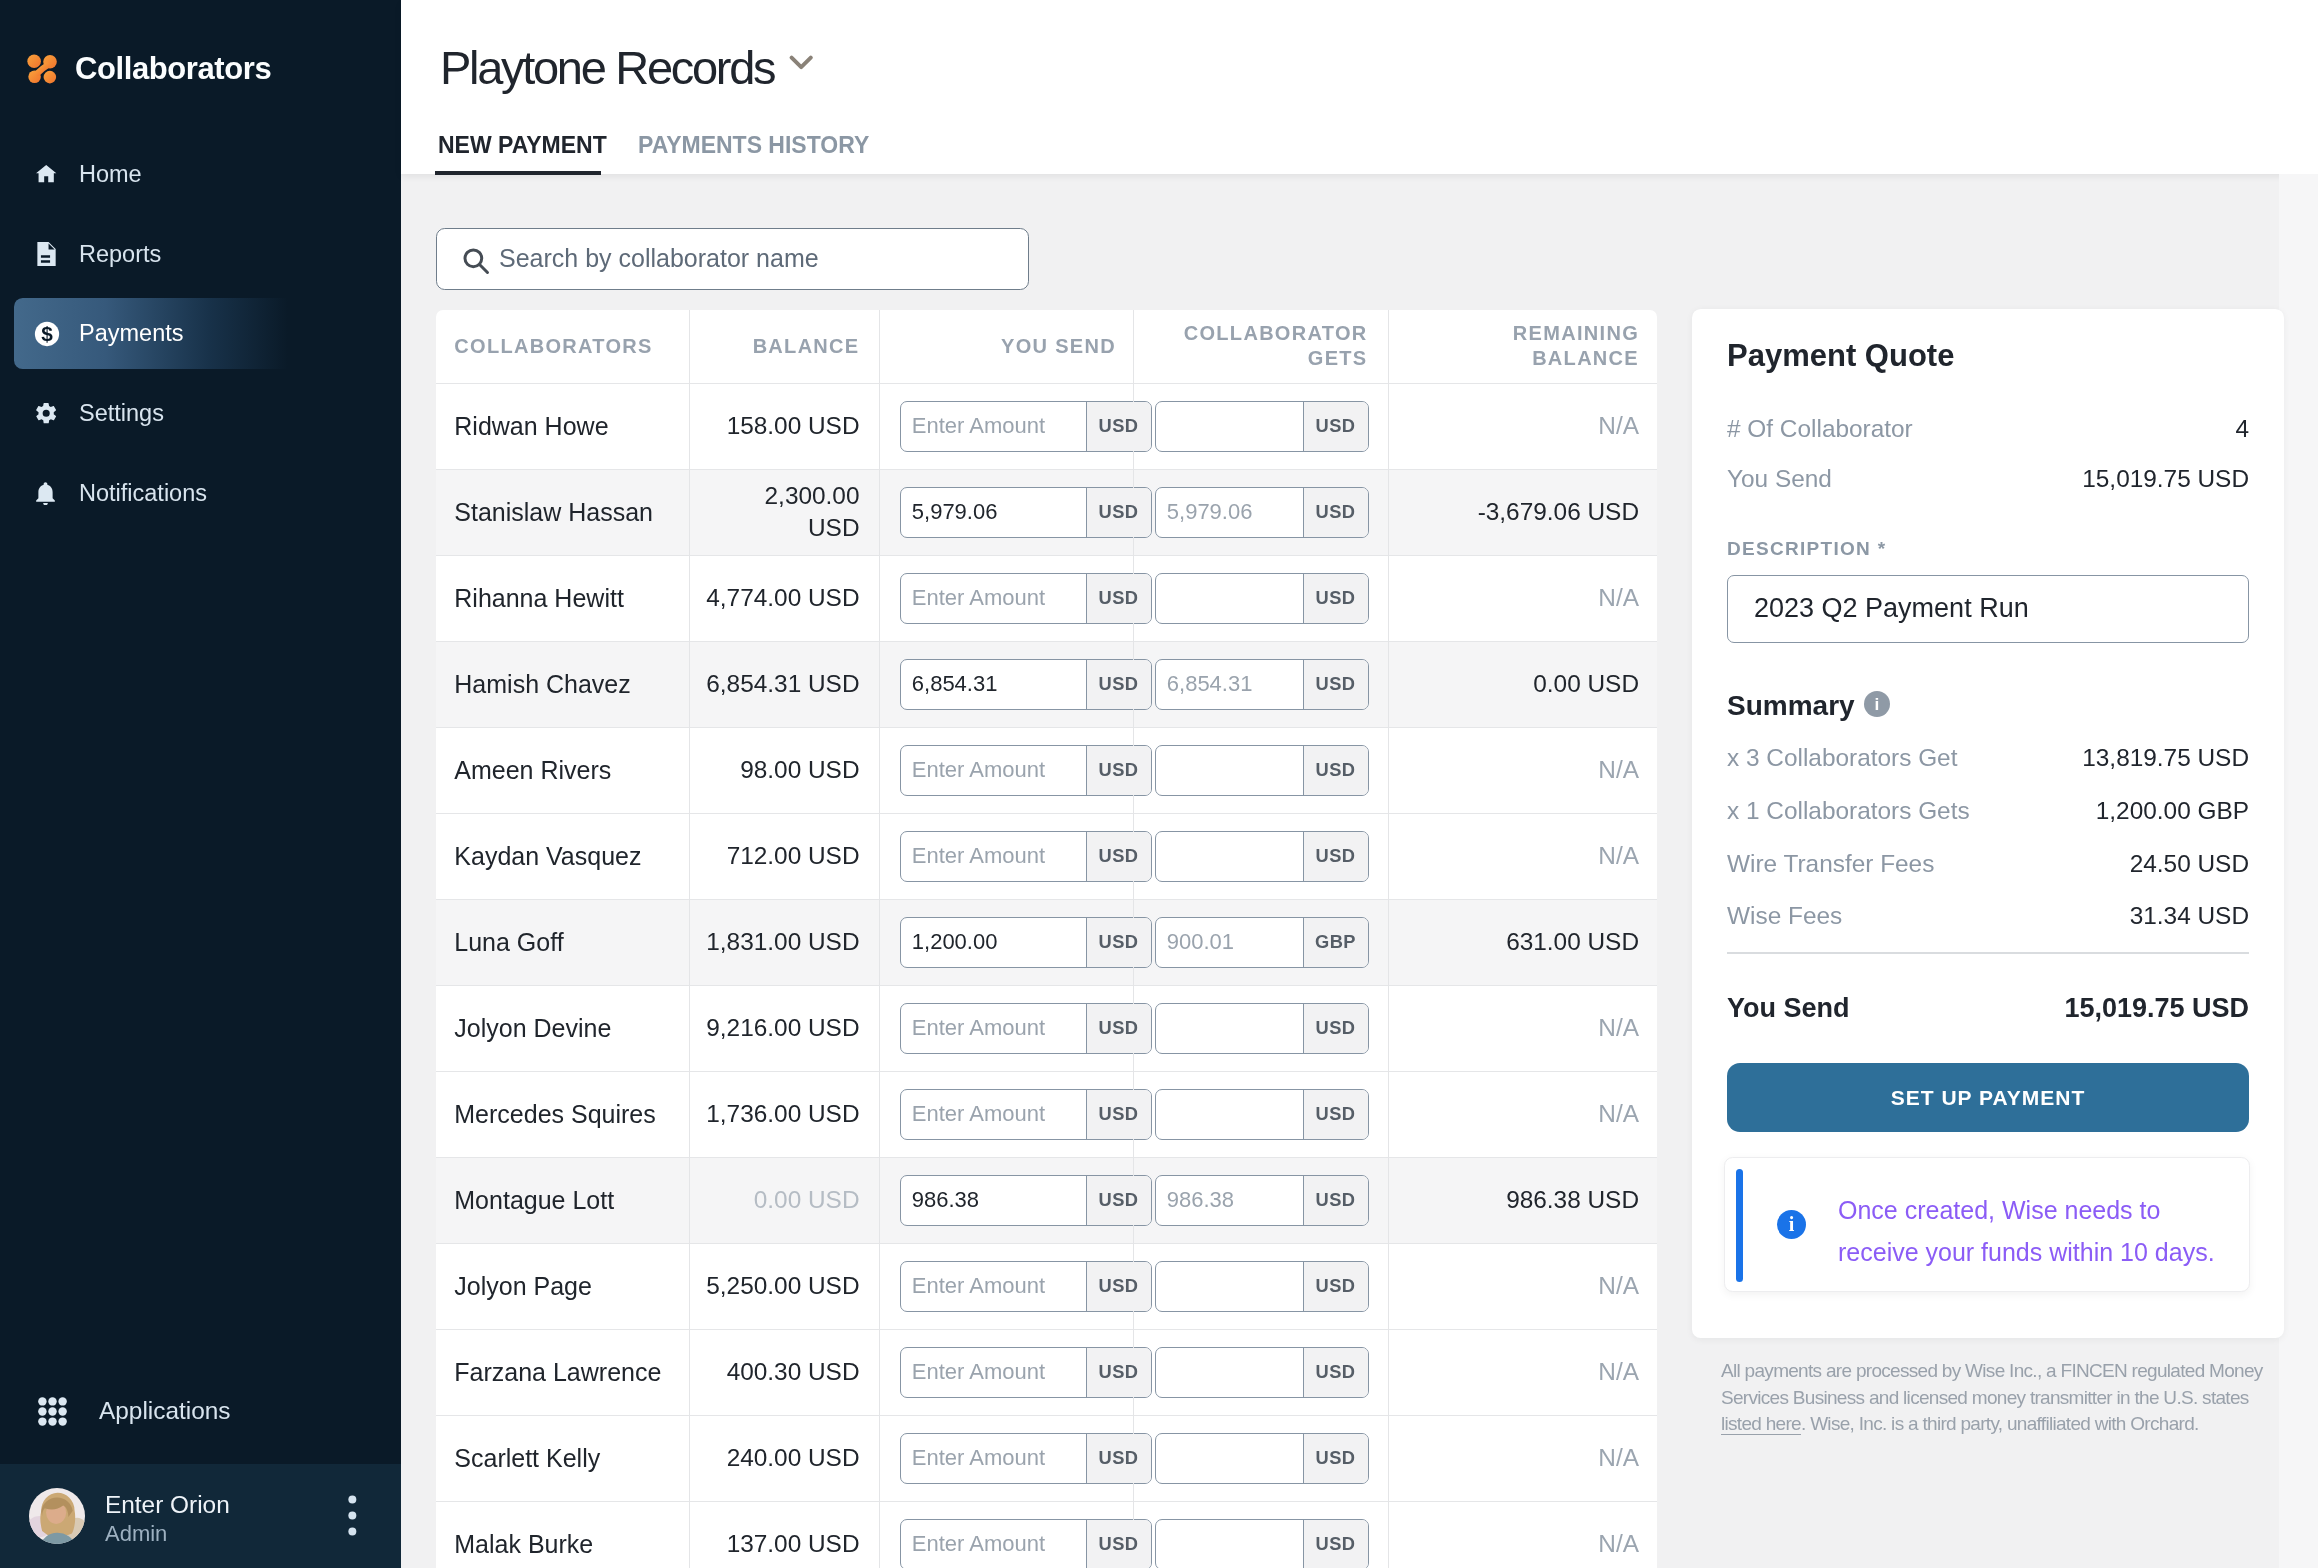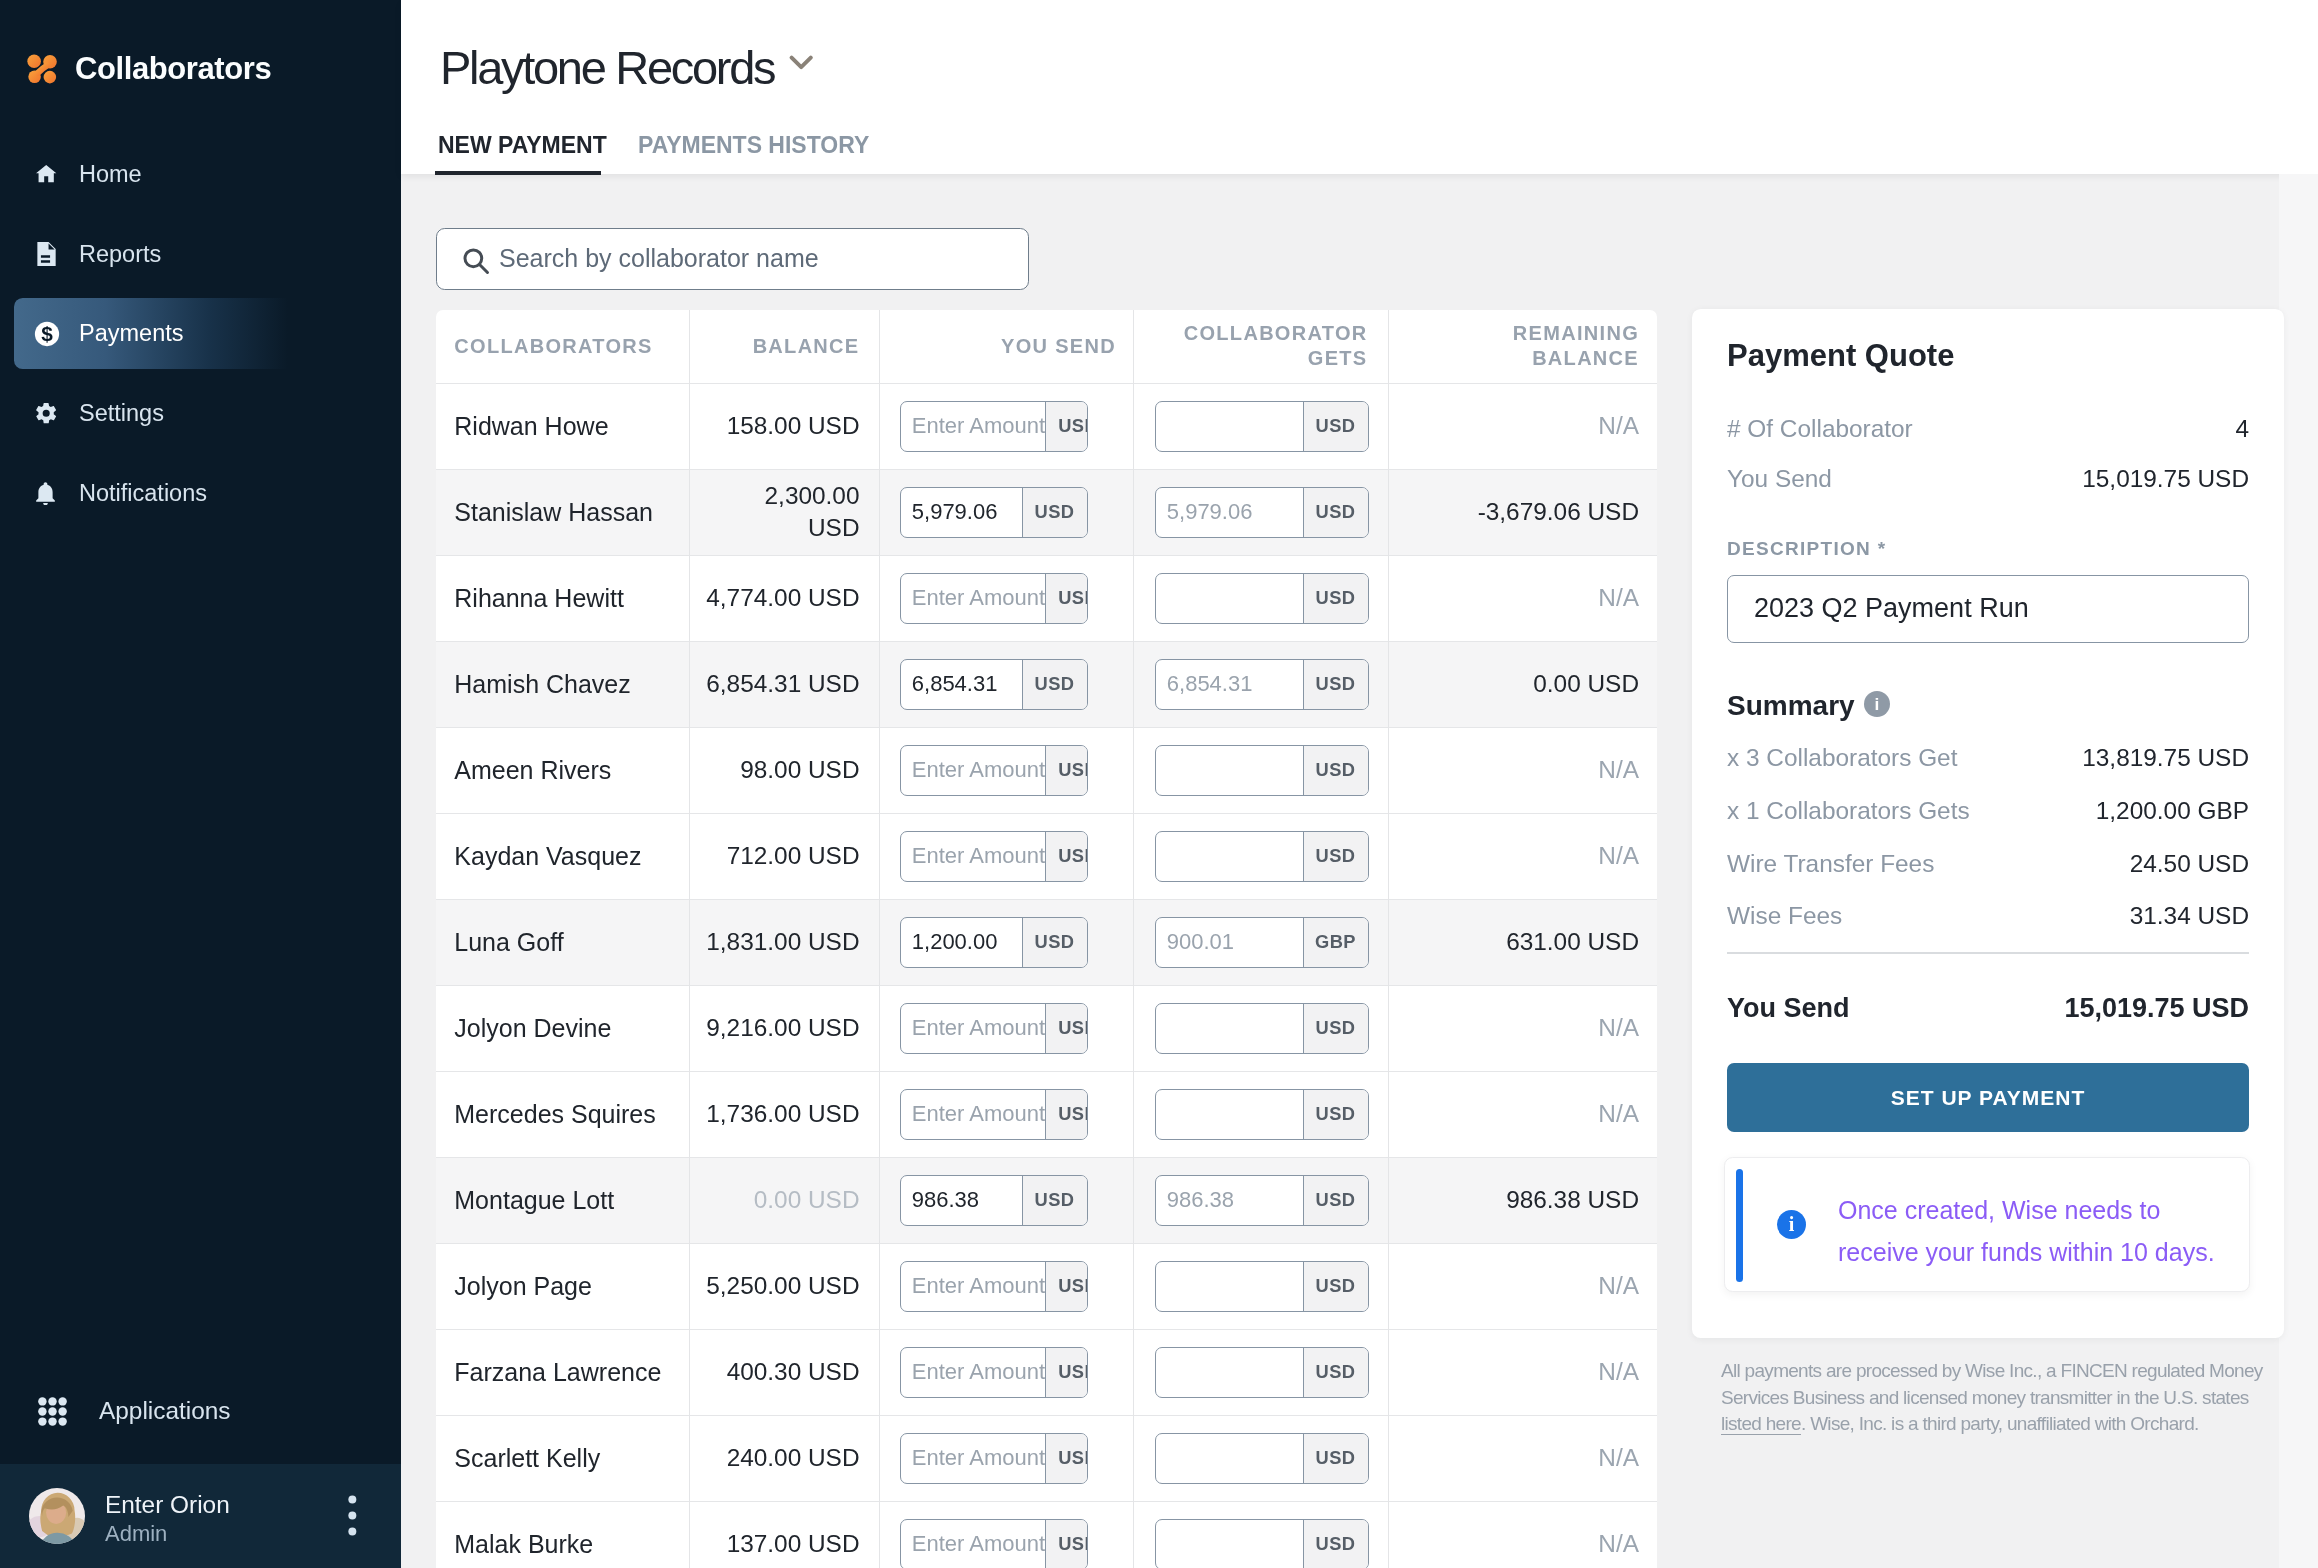--- a/index.html
+++ b/index.html
@@ -51,40 +51,40 @@
   thead th.h4 { padding-right:20px; }
   thead th.h5 { padding-right:19px; }
   tbody td { height:86px; border-top:1.7px solid #e5e6e8; font-size:24.4px; color:#20252c; }
   tbody tr.sel { background:#f5f5f6; }
   td.name { padding-left:18.3px; text-align:left; font-size:25px; }
   td.bal { padding-right:19px; text-align:right; line-height:32px; }
   td.bal.gray { color:#b5bcc4; }
   td.rem { padding-right:19px; text-align:right; }
   td.rem.na { color:#9ba5b0; }
   .amt { display:flex; height:51px; border:1.7px solid #8795a4; border-radius:7px; background:#fff; overflow:hidden; align-items:stretch; }
-  .amt.send { width:188px; margin-left:20px; }
+  .amt.send { width:252px; margin-left:20px; }
   .amt.get { width:214px; margin-left:21px; }
   .amt .val { flex:1; display:flex; align-items:center; padding-left:11.3px; font-size:22px; color:#20252c; white-space:nowrap; }
   .amt .val.ph { color:#9aa3ad; }
   .amt .cur { width:65px; flex:none; display:flex; align-items:center; justify-content:center; background:#f2f2f3; border-left:1.7px solid #8795a4; font-size:18.3px; font-weight:700; color:#565e67; letter-spacing:0.4px; }
 
   
   #card { position:absolute; left:1692px; top:309px; width:592px; height:1029px; background:#fff; border-radius:8.7px; box-shadow:0 1.7px 7px rgba(20,30,40,0.05); }
   #pqtitle { position:absolute; left:35px; top:29px; font-size:31px; font-weight:700; color:#20252d; }
   .qrow { position:absolute; left:35px; right:35px; display:flex; justify-content:space-between; font-size:24.4px; line-height:30px; }
   .qrow .l { color:#8c97a4; }
   .qrow .r { color:#20252d; }
   #desclbl { position:absolute; left:35px; top:229px; font-size:19px; font-weight:700; letter-spacing:1.3px; color:#8c98a5; }
   #descbox { position:absolute; left:35px; top:266px; width:522px; height:68px; border:1.7px solid #8795a4; border-radius:7px; }
   #desctext { position:absolute; left:62px; top:284px; font-size:27px; line-height:31px; color:#20252d; }
   #sumtitle { position:absolute; left:35px; top:381px; font-size:28px; font-weight:700; color:#20252d; }
   #suminfo { position:absolute; left:172px; top:382px; width:26px; height:26px; border-radius:50%; background:#8f9aa6; color:#fff; font-size:17.4px; font-weight:700; text-align:center; line-height:26px; }
   #divider { position:absolute; left:35px; top:643px; width:522px; height:1.7px; background:#d9dcdf; }
   #totrow { position:absolute; left:35px; right:35px; top:683px; display:flex; justify-content:space-between; font-size:27px; line-height:33px; font-weight:700; color:#20252d; }
-  #paybtn { position:absolute; left:35px; top:754px; width:522px; height:69px; background:#2e6f99; border-radius:7px; color:#fff; font-size:21px; font-weight:700; letter-spacing:1px; display:flex; align-items:center; justify-content:center; }
+  #paybtn { position:absolute; left:35px; top:754px; width:522px; height:69px; background:#2e6f99; border-radius:13px; color:#fff; font-size:21px; font-weight:700; letter-spacing:1px; display:flex; align-items:center; justify-content:center; }
   #infobox { position:absolute; left:32px; top:848px; width:526px; height:135px; background:#fff; border:1.7px solid #ededef; border-radius:8.7px; box-shadow:0 2.6px 8.7px rgba(0,0,0,0.05); }
   #bluebar { position:absolute; left:10.5px; top:10.5px; width:7.8px; height:113px; border-radius:4.4px; background:#1a73e8; }
   #infoicon { position:absolute; left:52px; top:52px; width:29px; height:29px; border-radius:50%; background:#1a73e8; color:#fff; font-size:20px; font-weight:700; text-align:center; line-height:29px; font-family:"Liberation Serif", serif; }
   #infotext { position:absolute; left:113px; top:31px; font-size:25px; line-height:42px; color:#8b5cf6; }
 
   #disclaimer { position:absolute; left:1721px; top:1358px; font-size:19px; letter-spacing:-0.7px; line-height:26.6px; color:#99a1ab; }
   #disclaimer u { text-underline-offset:3.5px; }
 </style>
 </head>
 <body>

